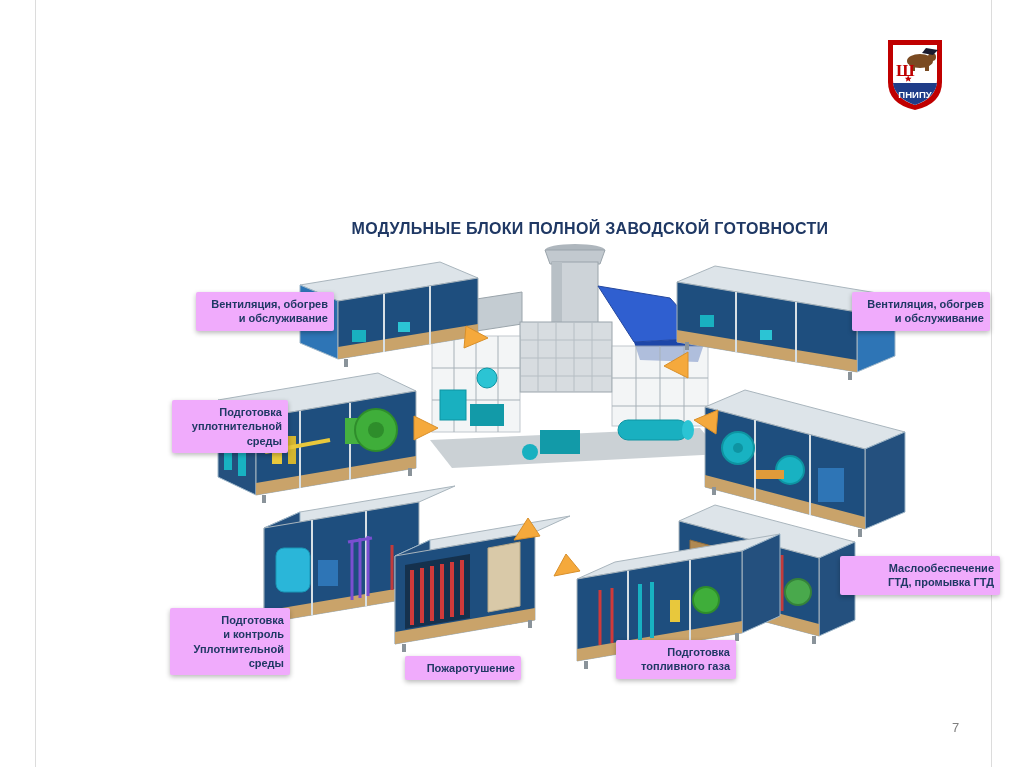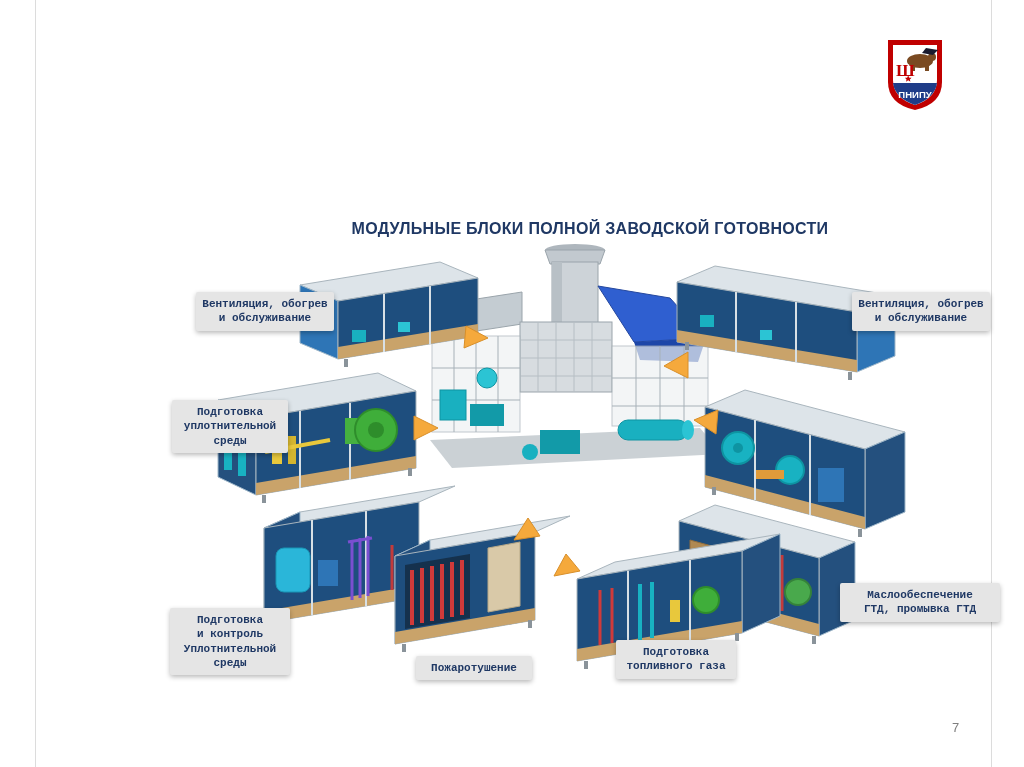--- a/index.html
+++ b/index.html
@@ -10,25 +10,24 @@
   .edge-line { position:absolute; top:0; bottom:0; width:1px; background:#dcdcdc; z-index:0; }
   .edge-left { left:35px; }
   .edge-right { left:991px; }
   .title-block {
     position:absolute; left:250px; top:168px; width:680px; z-index:3;
     text-align:center; color:#1f3864; font-weight:bold; font-size:16px;
     line-height:27px; letter-spacing:0.3px;margin-top:47px;
   }
   .diagram-svg { position:absolute; left:0; top:0; z-index:1; }
   .label {
-    position:absolute; z-index:4; background:#e5e5e5; color:#1f3864;
-    font-weight:bold; font-size:11px; line-height:1.3; text-align:center;
+    position:absolute; z-index:4; background:#f0abfc; color:#1f3864;
+    font-weight:bold; font-size:11px; line-height:1.3; text-align:right;
     padding:5px 6px; border-radius:2px; white-space:pre-line;
     box-shadow:0 2px 5px rgba(0,0,0,0.28);
-    font-family:Liberation Mono, monospace;
   }
   .page-number { position:absolute; left:952px; top:720px; z-index:3; color:#7f7f7f; font-size:13px; }
   .logo { position:absolute; left:884px; top:36px; z-index:3; }
 </style>
 </head>
 <body>
 
 <div class="slide">
 
   <div class="edge-line edge-left"></div>
@@ -199,26 +198,26 @@
 
   <div class="label" style="left:172px; top:400px; width:104px;">Подготовка
 уплотнительной
 среды</div>
 
   <div class="label" style="left:170px; top:608px; width:108px;">Подготовка
 и контроль
 Уплотнительной
 среды</div>
 
-  <div class="label" style="left:416px; top:656px; width:104px;">Пожаротушение</div>
+  <div class="label" style="left:405px; top:656px; width:104px;">Пожаротушение</div>
 
   <div class="label" style="left:616px; top:640px; width:108px;">Подготовка
 топливного газа</div>
 
-  <div class="label" style="left:840px; top:583px; width:148px;">Маслообеспечение
+  <div class="label" style="left:840px; top:556px; width:148px;">Маслообеспечение
 ГТД, промывка ГТД</div>
 
 
   <div class="label" style="left:852px; top:292px; width:126px;">Вентиляция, обогрев
 и обслуживание</div>
 
   <div class="logo">
     <svg width="62" height="78" viewBox="0 0 62 78">
       <path d="M4,4 H58 V46 Q58,68 31,74 Q4,68 4,46 Z" fill="#c00000"></path>
       <path d="M9,9 H53 V44 Q53,62 31,69 Q9,62 9,44 Z" fill="#ffffff"></path>

